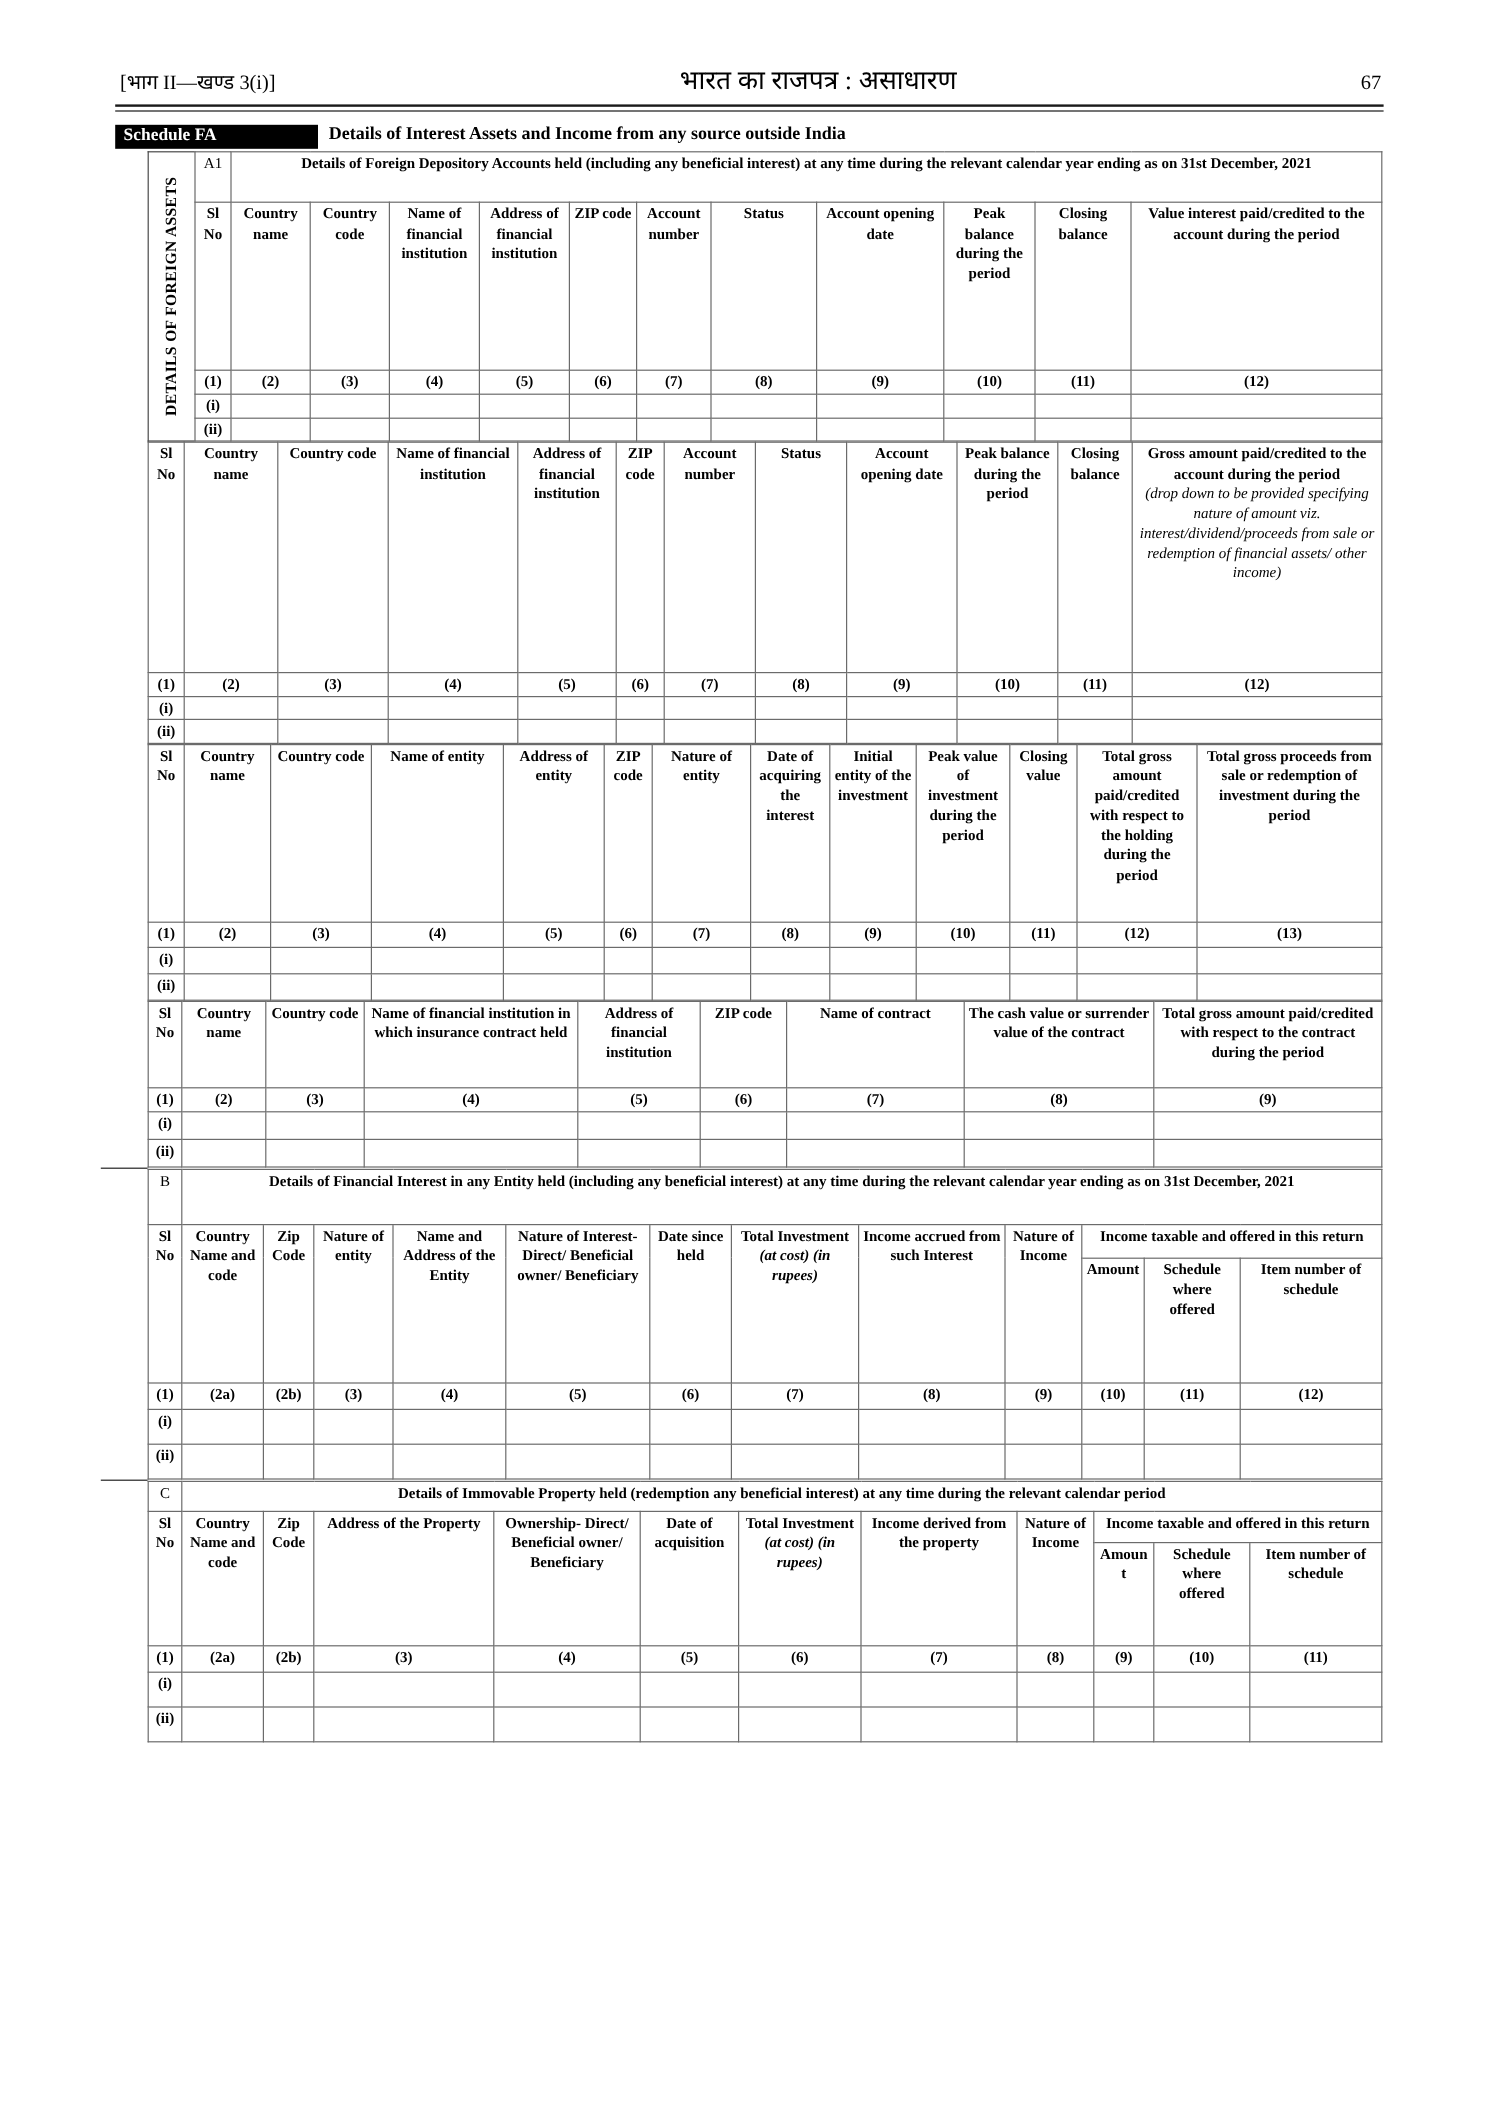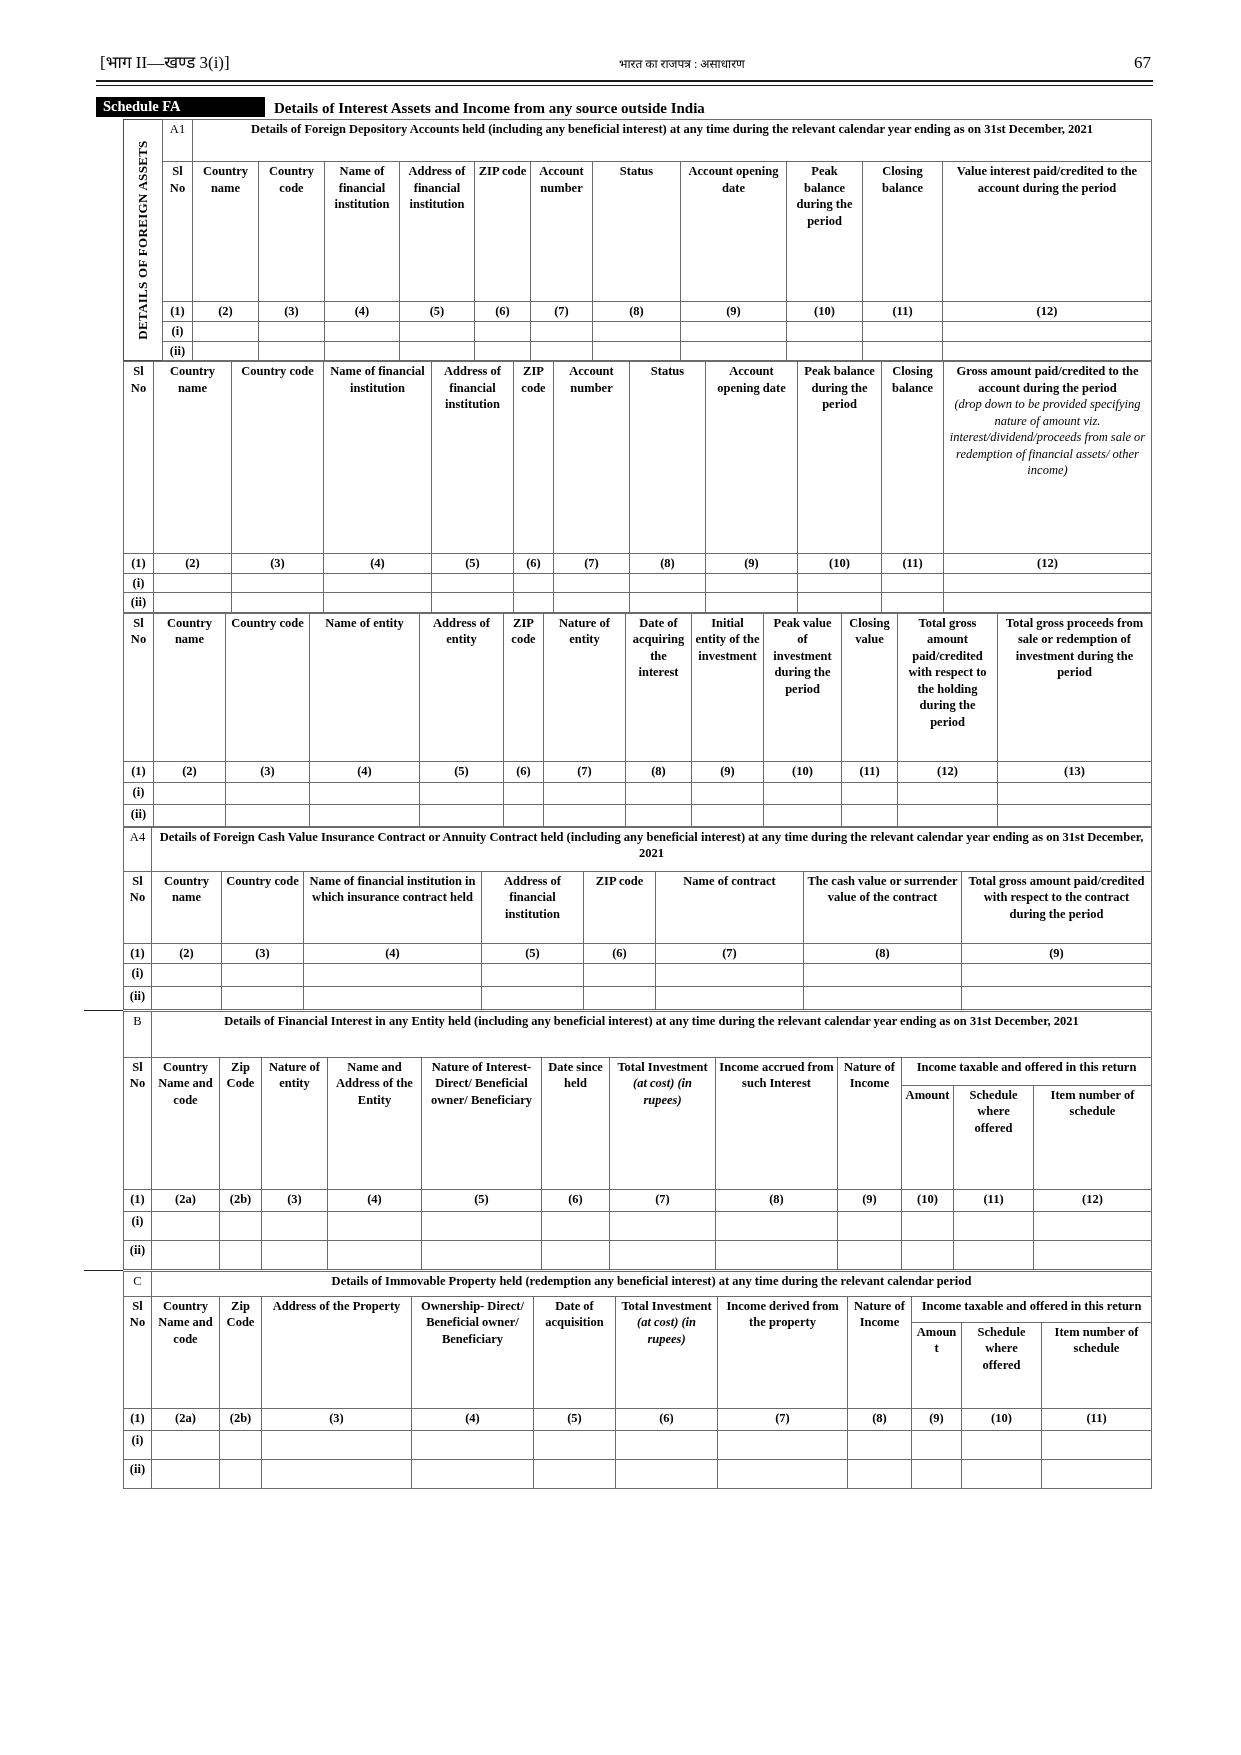--- a/index.html
+++ b/index.html
@@ -1,25 +1,25 @@
 <!DOCTYPE html>
 <html><head>
 <meta charset="utf-8">
 <style>
   html,body { margin:0; padding:0; background:#fff; }
   body { width:1241px; height:1755px; font-family:"Liberation Serif", serif; color:#000; }
   .page { position:relative; width:1241px; height:1755px; overflow:hidden; background:#fff; }
 
   .topline { display:flex; justify-content:space-between; align-items:baseline;
              padding:50px 90px 0 100px; font-size:17px; }
-  .topline .ctr { font-size:12px; }
+  .topline .ctr { font-size:22px; }
   .rule { margin:7px 88px 0 96px; height:3px;
           border-top:2.5px solid #1a1a1a; border-bottom:1.5px solid #1a1a1a; }
 
-  .schedrow { margin:11px 88px 0 96px; display:flex; align-items:flex-end; }
+  .schedrow { margin:11px 88px 0 96px; display:flex; align-items:flex-start; }
   .badge { background:#000; color:#fff; font-weight:bold; font-size:14.5px;
            width:162px; padding:1px 0 2px 7px; }
   .schedtitle { font-weight:bold; font-size:15px; padding-left:9px; }
 
   .fa-wrap { margin:2px 89px 0 123px; }
   .a1row { display:flex; align-items:stretch; }
   .sidebar { width:38px; border:1.6px solid #4a4a4a; border-right:none; position:relative; }
   .vtext { position:absolute; top:50%; left:50%;
            transform:translate(-50%,-50%) rotate(-90deg);
            width:228px; text-align:center; font-weight:bold; font-size:13px;
@@ -314,24 +314,20 @@
           <col style="width:70px">
           <col style="width:82px">
           <col style="width:178px">
           <col style="width:102px">
           <col style="width:72px">
           <col style="width:148px">
           <col style="width:158px">
           <col>
         </colgroup>
       <tbody>
-          <tr class="trow">
-        <td class="slab">A4</td>
-        <td class="stitle" colspan="8">Details of Foreign Cash Value Insurance Contract or Annuity Contract held (including any beneficial interest) at any time during the relevant calendar year ending as on 31st December, 2021</td>
-      </tr>
       <tr class="hrow">
         <th>Sl No</th>
         <th>Country name</th>
         <th>Country code</th>
         <th>Name of financial institution in which insurance contract held</th>
         <th>Address of financial institution</th>
         <th>ZIP code</th>
         <th>Name of contract</th>
         <th>The cash value or surrender value of the contract</th>
         <th>Total gross amount paid/credited with respect to the contract during the period</th>

